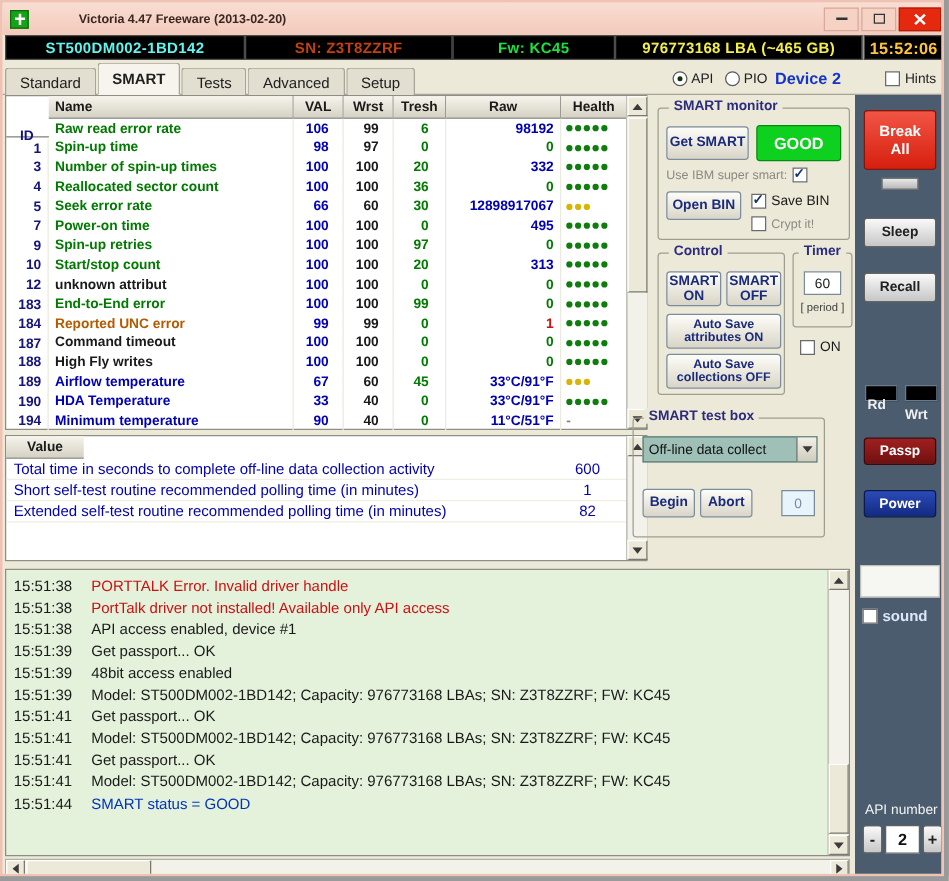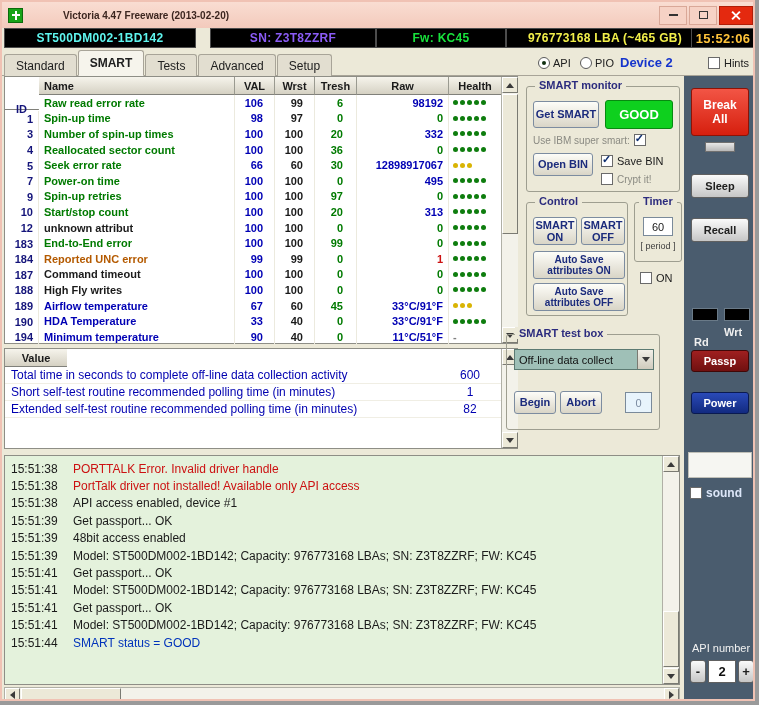--- a/index.html
+++ b/index.html
@@ -22,21 +22,21 @@
   .max-glyph { width:9px; height:8px; border:1px solid #333; }
   .win-btn.close { width:34px; background:#e4290f; border-color:#b01d08; }
   .x-glyph { position:relative; width:10px; height:10px; }
   .x-glyph::before,.x-glyph::after { content:""; position:absolute; left:4px; top:0; width:2px; height:11px; background:#fff; }
   .x-glyph::before { transform:rotate(45deg);} .x-glyph::after { transform:rotate(-45deg);}
   
   .infobar { position:absolute; left:0; top:26px; width:755px; height:20px; display:flex; }
   .seg { background:#000; border:1px solid #4c4c4c; height:20px; display:flex; align-items:center; justify-content:center;
          font-size:12px; font-weight:bold; letter-spacing:0.3px; }
   .seg.model { width:192px; color:#5ff5ef; margin-left:2px; }
-  .seg.serial { width:166px; color:#8b5cf6;margin-left:14px; }
+  .seg.serial { width:166px; color:#c2410c; }
   .seg.fw { width:130px; color:#18e23c; }
   .seg.lba { width:198px; color:#f2ef4a; }
   .seg.clock { position:absolute; right:2px; top:0; width:64px; color:#ffc43a; font-size:13px; }
   
   .tabsrow { position:absolute; left:0; top:46px; width:755px; height:28px; border-bottom:1px solid #a8a498; }
   .tabs { position:absolute; left:2px; bottom:-1px; display:flex; align-items:flex-end; }
   .tab { height:22px; padding:0 11px; display:flex; align-items:center; font-size:12px; color:#202020;
          background:#e2ded0; border:1px solid #a8a498; border-bottom:none; border-radius:3px 3px 0 0; margin-right:1px; }
   .tab.active { background:#f6f4ec; font-weight:bold; height:26px; border-bottom:1px solid #f6f4ec; }
   .radio { width:12px; height:12px; border:1px solid #5a5a5a; border-radius:50%; background:#fff; display:inline-block; position:relative; vertical-align:middle; }
@@ -553,21 +553,21 @@
       <span class="cb"></span>
       <span>Crypt it!</span>
     </div>
   </div>
 
   <div class="groupbox" style="left:524px;top:200px;width:102px;height:114px;">
     <div class="gb-title">Control</div>
     <div class="btn3d" style="left:6px;top:14px;width:44px;height:28px;">SMART ON</div>
     <div class="btn3d" style="left:54px;top:14px;width:44px;height:28px;">SMART OFF</div>
     <div class="btn3d" style="left:6px;top:48px;width:92px;height:28px;font-size:10px;">Auto Save attributes ON</div>
-    <div class="btn3d" style="left:6px;top:80px;width:92px;height:28px;font-size:10px;">Auto Save attributes OFF</div>
+    <div class="btn3d" style="left:6px;top:80px;width:92px;height:28px;font-size:10px;">Auto Save collections OFF</div>
   </div>
 
   <div class="groupbox" style="left:632px;top:200px;width:48px;height:60px;">
     <div class="gb-title" style="left:4px;">Timer</div>
     <input class="txtinput" style="left: 8px; top: 14px; width: 30px; height: 19px;" readonly="" value="60">
     <div class="small-lbl" style="left:2px;top:38px;width:42px;text-align:center;color:#404040;font-size:9px;">[ period ]</div>
   </div>
   <div class="cbrow" style="left:638px;top:270px;">
     <span class="cb"></span>
     <span>ON</span>
@@ -586,21 +586,21 @@
     <input class="txtinput" style="left: 118px; top: 57px; width: 27px; height: 21px; background: rgb(232, 244, 252); color: rgb(122, 138, 160);" readonly="" value="0">
   </div>
 
   <div class="rail">
     <div class="rail-btn breakall">Break All</div>
     <div class="indic"></div>
     <div class="rail-btn silverbtn sleep">Sleep</div>
     <div class="rail-btn silverbtn recall">Recall</div>
     <div class="led" style="left:8px;top:232px;"></div>
     <div class="led" style="left:40px;top:232px;"></div>
-    <div class="rail-lbl" style="left:10px;top:260px;">Rd</div>
+    <div class="rail-lbl" style="left:10px;top:242px;">Rd</div>
     <div class="rail-lbl" style="left:40px;top:250px;">Wrt</div>
     <div class="rail-btn passp">Passp</div>
     <div class="rail-btn power">Power</div>
     <div class="sound-panel"></div>
     <div class="soundrow">
       <span class="cb"></span>
       <span>sound</span>
     </div>
     <div class="api-lbl">API number</div>
     <div class="rail-btn silverbtn spin-btn" style="left:6px;">-</div>

